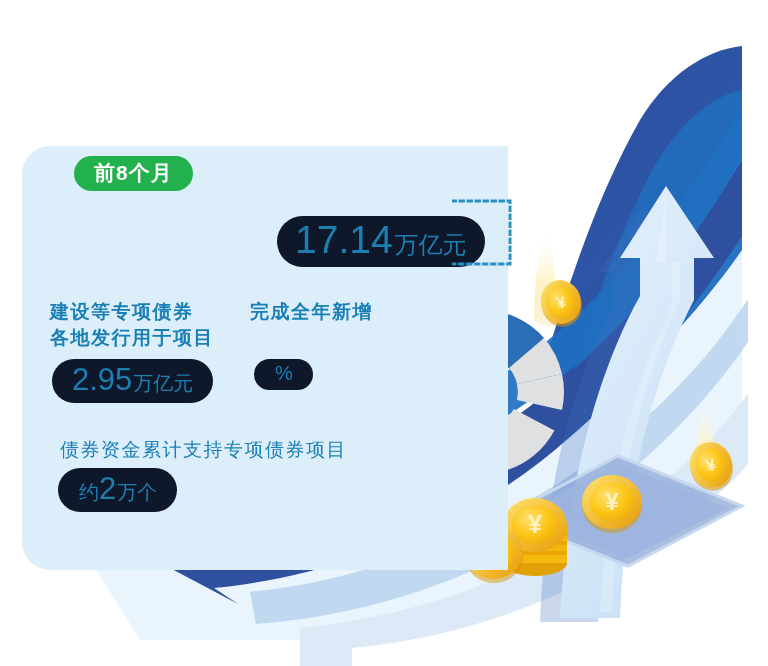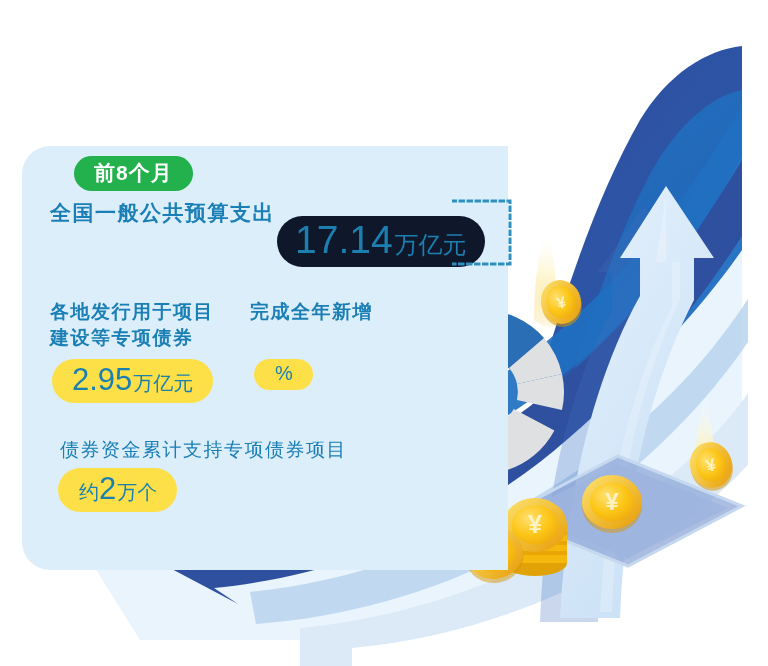--- a/index.html
+++ b/index.html
@@ -65,21 +65,21 @@
     position:absolute;left:28px;top:153px;
     font-size:19px;font-weight:bold;color:#1a7fb5;letter-spacing:1.5px;
     line-height:1.35;white-space:nowrap;
   }
   .mid-right-label{
     position:absolute;left:228px;top:153px;
     font-size:19px;font-weight:bold;color:#1a7fb5;letter-spacing:1.5px;
     line-height:1.35;white-space:nowrap;
   }
   .pill{
-    position:absolute;background:#fde047;border-radius:24px;
+    position:absolute;background:#0f172a;border-radius:24px;
     padding:3px 20px 5px 20px;white-space:nowrap;
     display:flex;align-items:baseline;
   }
   .pill-num{font-size:31px;color:#1b7fb0;line-height:1.15;}
   .pill-unit{font-size:20px;color:#1b7fb0;margin-left:1px;}
 
   .pill-a{left:30px;top:213px;}
   .pill-b{left:232px;top:213px;}
 
   .bot-label{
@@ -233,31 +233,30 @@
 
       <rect x="748" y="0" width="20" height="666" fill="#ffffff"></rect>
     </g>
   </svg>
 
   <div class="card">
     <div class="card-inner">
 
       <div class="badge">前8个月</div>
 
-      <div class="row-1-label">全国一般公共预算支出</div>
 
       <div class="big-pill">
         <span class="big-num">17.14</span>
         <span class="big-unit">万亿元</span>
       </div>
 
 
       <div class="mid-left-label">
+        <div>建设等专项债券</div>
         <div>各地发行用于项目</div>
-        <div>建设等专项债券</div>
       </div>
 
       <div class="mid-right-label">
         <div>完成全年新增</div>
       </div>
 
       <div class="pill pill-a">
         <span class="pill-num">2.95</span>
         <span class="pill-unit">万亿元</span>
       </div>

